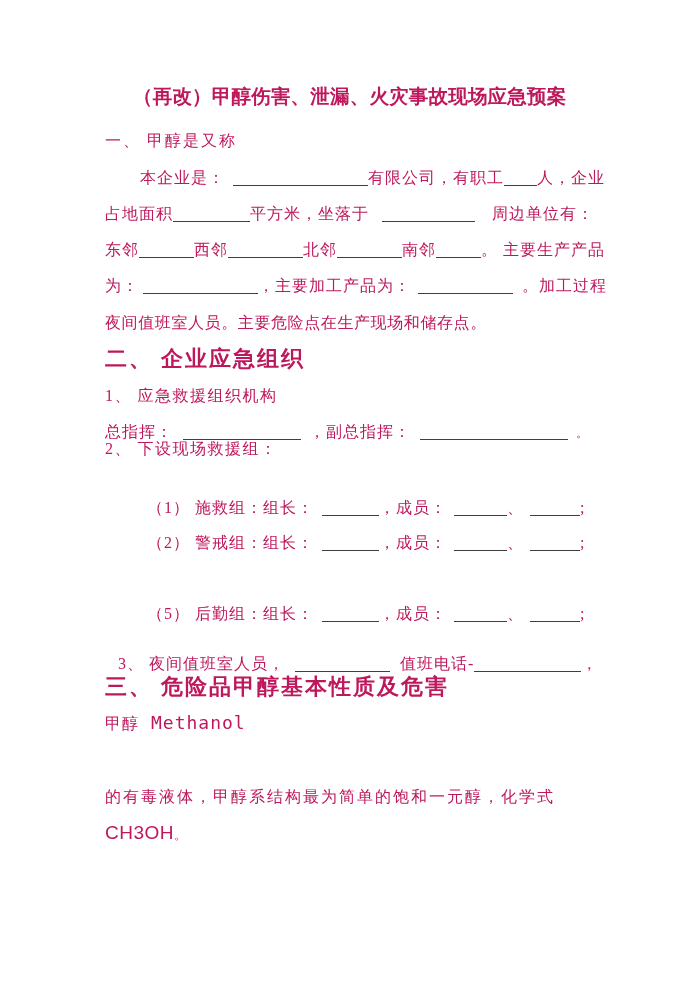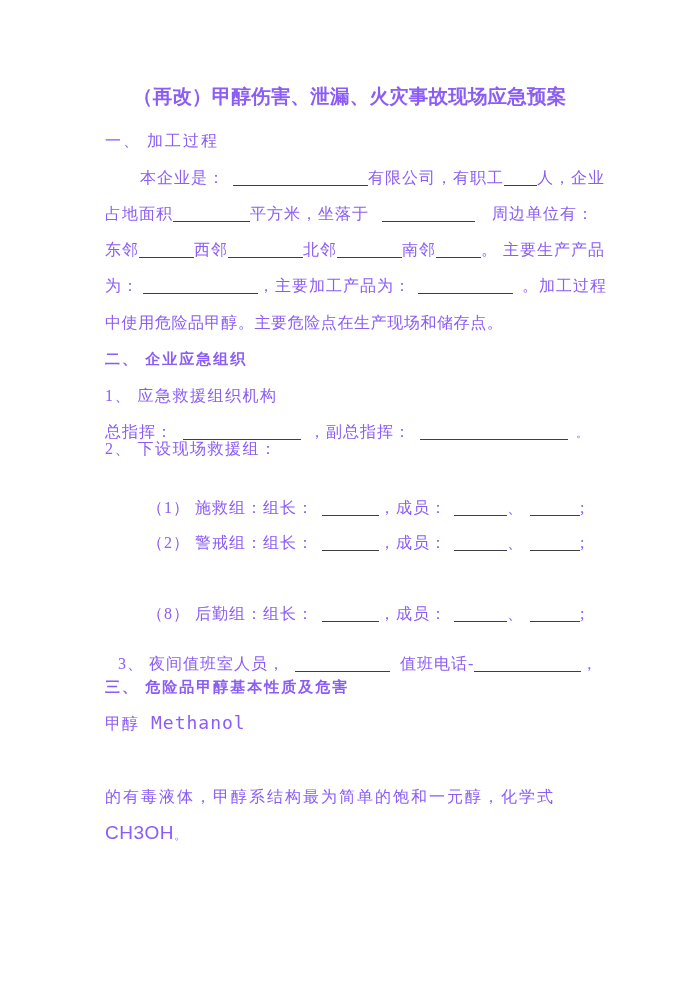--- a/index.html
+++ b/index.html
@@ -11,31 +11,31 @@
     overflow:hidden;
     color:#262626;
   }
   .line{
     position:absolute;
     white-space:nowrap;
     font-family:"Liberation Serif","DejaVu Serif",serif;
     font-size:16px;
     line-height:26px;
     letter-spacing:1px;
-    color:#8b5cf6;
+    color:#be185d;
   }
   .title{
     font-weight:bold;
     font-size:19.5px;
     letter-spacing:0.2px;
   }
   .head{
     font-weight:bold;
     font-family:"Liberation Sans","DejaVu Sans",sans-serif;
-    font-size:15px;
+    font-size:22px;
     letter-spacing:2px;
   }
   .blank{
     display:inline-block;
     height:15px;
     border-bottom:1.5px solid #3f3f3f;
     vertical-align:-3px;
   }
   .mono{
     font-family:"DejaVu Sans Mono","Liberation Mono",monospace;
@@ -48,39 +48,39 @@
     letter-spacing:0.5px;
   }
 </style>
 </head>
 <body>
 
 <div class="page">
 
   <div class="line title" style="left:133px;top:84px">（再改）甲醇伤害、泄漏、火灾事故现场应急预案</div>
 
-  <div class="line" style="left:105px;top:128px;letter-spacing:2px">一、 加工过程</div>
+  <div class="line" style="left:105px;top:128px;letter-spacing:2px">一、 甲醇是又称</div>
 
   <div class="line" style="left:140px;top:165px">
     <span>本企业是：</span><span class="blank" style="width:135px;margin-left:8px"></span><span>有限公司，有职工</span><span class="blank" style="width:33px"></span><span>人，企业</span>
   </div>
 
   <div class="line" style="left:105px;top:201px">
     <span>占地面积</span><span class="blank" style="width:77px"></span><span>平方米，坐落于</span><span class="blank" style="width:93px;margin-left:13px;margin-right:17px"></span><span>周边单位有：</span>
   </div>
 
   <div class="line" style="left:105px;top:237px">
     <span>东邻</span><span class="blank" style="width:55px"></span><span>西邻</span><span class="blank" style="width:75px"></span><span>北邻</span><span class="blank" style="width:65px"></span><span>南邻</span><span class="blank" style="width:45px"></span><span>。 主要生产产品</span>
   </div>
 
   <div class="line" style="left:105px;top:273px">
     <span>为：</span><span class="blank" style="width:115px;margin-left:4px"></span><span>，主要加工产品为：</span><span class="blank" style="width:95px;margin-left:7px;margin-right:9px"></span><span>。加工过程</span>
   </div>
 
-  <div class="line" style="left:105px;top:310px;letter-spacing:0.6px">中使用危险品甲醇。主要危险点在生产现场和储存点。</div>
+  <div class="line" style="left:105px;top:310px;letter-spacing:0.6px">夜间值班室人员。主要危险点在生产现场和储存点。</div>
 
   <div class="line head" style="left:105px;top:346px">二、 企业应急组织</div>
 
   <div class="line" style="left:105px;top:383px;letter-spacing:1.5px">1、 应急救援组织机构</div>
 
   <div class="line" style="left:105px;top:419px">
     <span>总指挥：</span><span class="blank" style="width:118px;margin-left:10px;margin-right:8px"></span><span>，副总指挥：</span><span class="blank" style="width:148px;margin-left:9px;margin-right:8px"></span><span style="font-size:12px">。</span>
   </div>
 
   <div class="line" style="left:105px;top:436px;letter-spacing:1.5px">2、 下设现场救援组：</div>
@@ -88,21 +88,21 @@
   <div class="line" style="left:147px;top:495px">
     <span>（1） 施救组：组长：</span><span class="blank" style="width:57px;margin-left:8px"></span><span>，成员：</span><span class="blank" style="width:53px;margin-left:7px"></span><span>、</span><span class="blank" style="width:50px;margin-left:6px"></span><span>;</span>
   </div>
 
   <div class="line" style="left:147px;top:530px">
     <span>（2） 警戒组：组长：</span><span class="blank" style="width:57px;margin-left:8px"></span><span>，成员：</span><span class="blank" style="width:53px;margin-left:7px"></span><span>、</span><span class="blank" style="width:50px;margin-left:6px"></span><span>;</span>
   </div>
 
 
   <div class="line" style="left:147px;top:601px">
-    <span>（8） 后勤组：组长：</span><span class="blank" style="width:57px;margin-left:8px"></span><span>，成员：</span><span class="blank" style="width:53px;margin-left:7px"></span><span>、</span><span class="blank" style="width:50px;margin-left:6px"></span><span>;</span>
+    <span>（5） 后勤组：组长：</span><span class="blank" style="width:57px;margin-left:8px"></span><span>，成员：</span><span class="blank" style="width:53px;margin-left:7px"></span><span>、</span><span class="blank" style="width:50px;margin-left:6px"></span><span>;</span>
   </div>
 
   <div class="line" style="left:118px;top:651px">
     <span>3、 夜间值班室人员，</span><span class="blank" style="width:95px;margin-left:10px;margin-right:10px"></span><span>值班电话-</span><span class="blank" style="width:107px"></span><span>，</span>
   </div>
 
   <div class="line head" style="left:105px;top:674px">三、 危险品甲醇基本性质及危害</div>
 
   <div class="line" style="left:105px;top:710px">
     <span>甲醇</span><span class="mono" style="margin-left:12px">Methanol</span>

